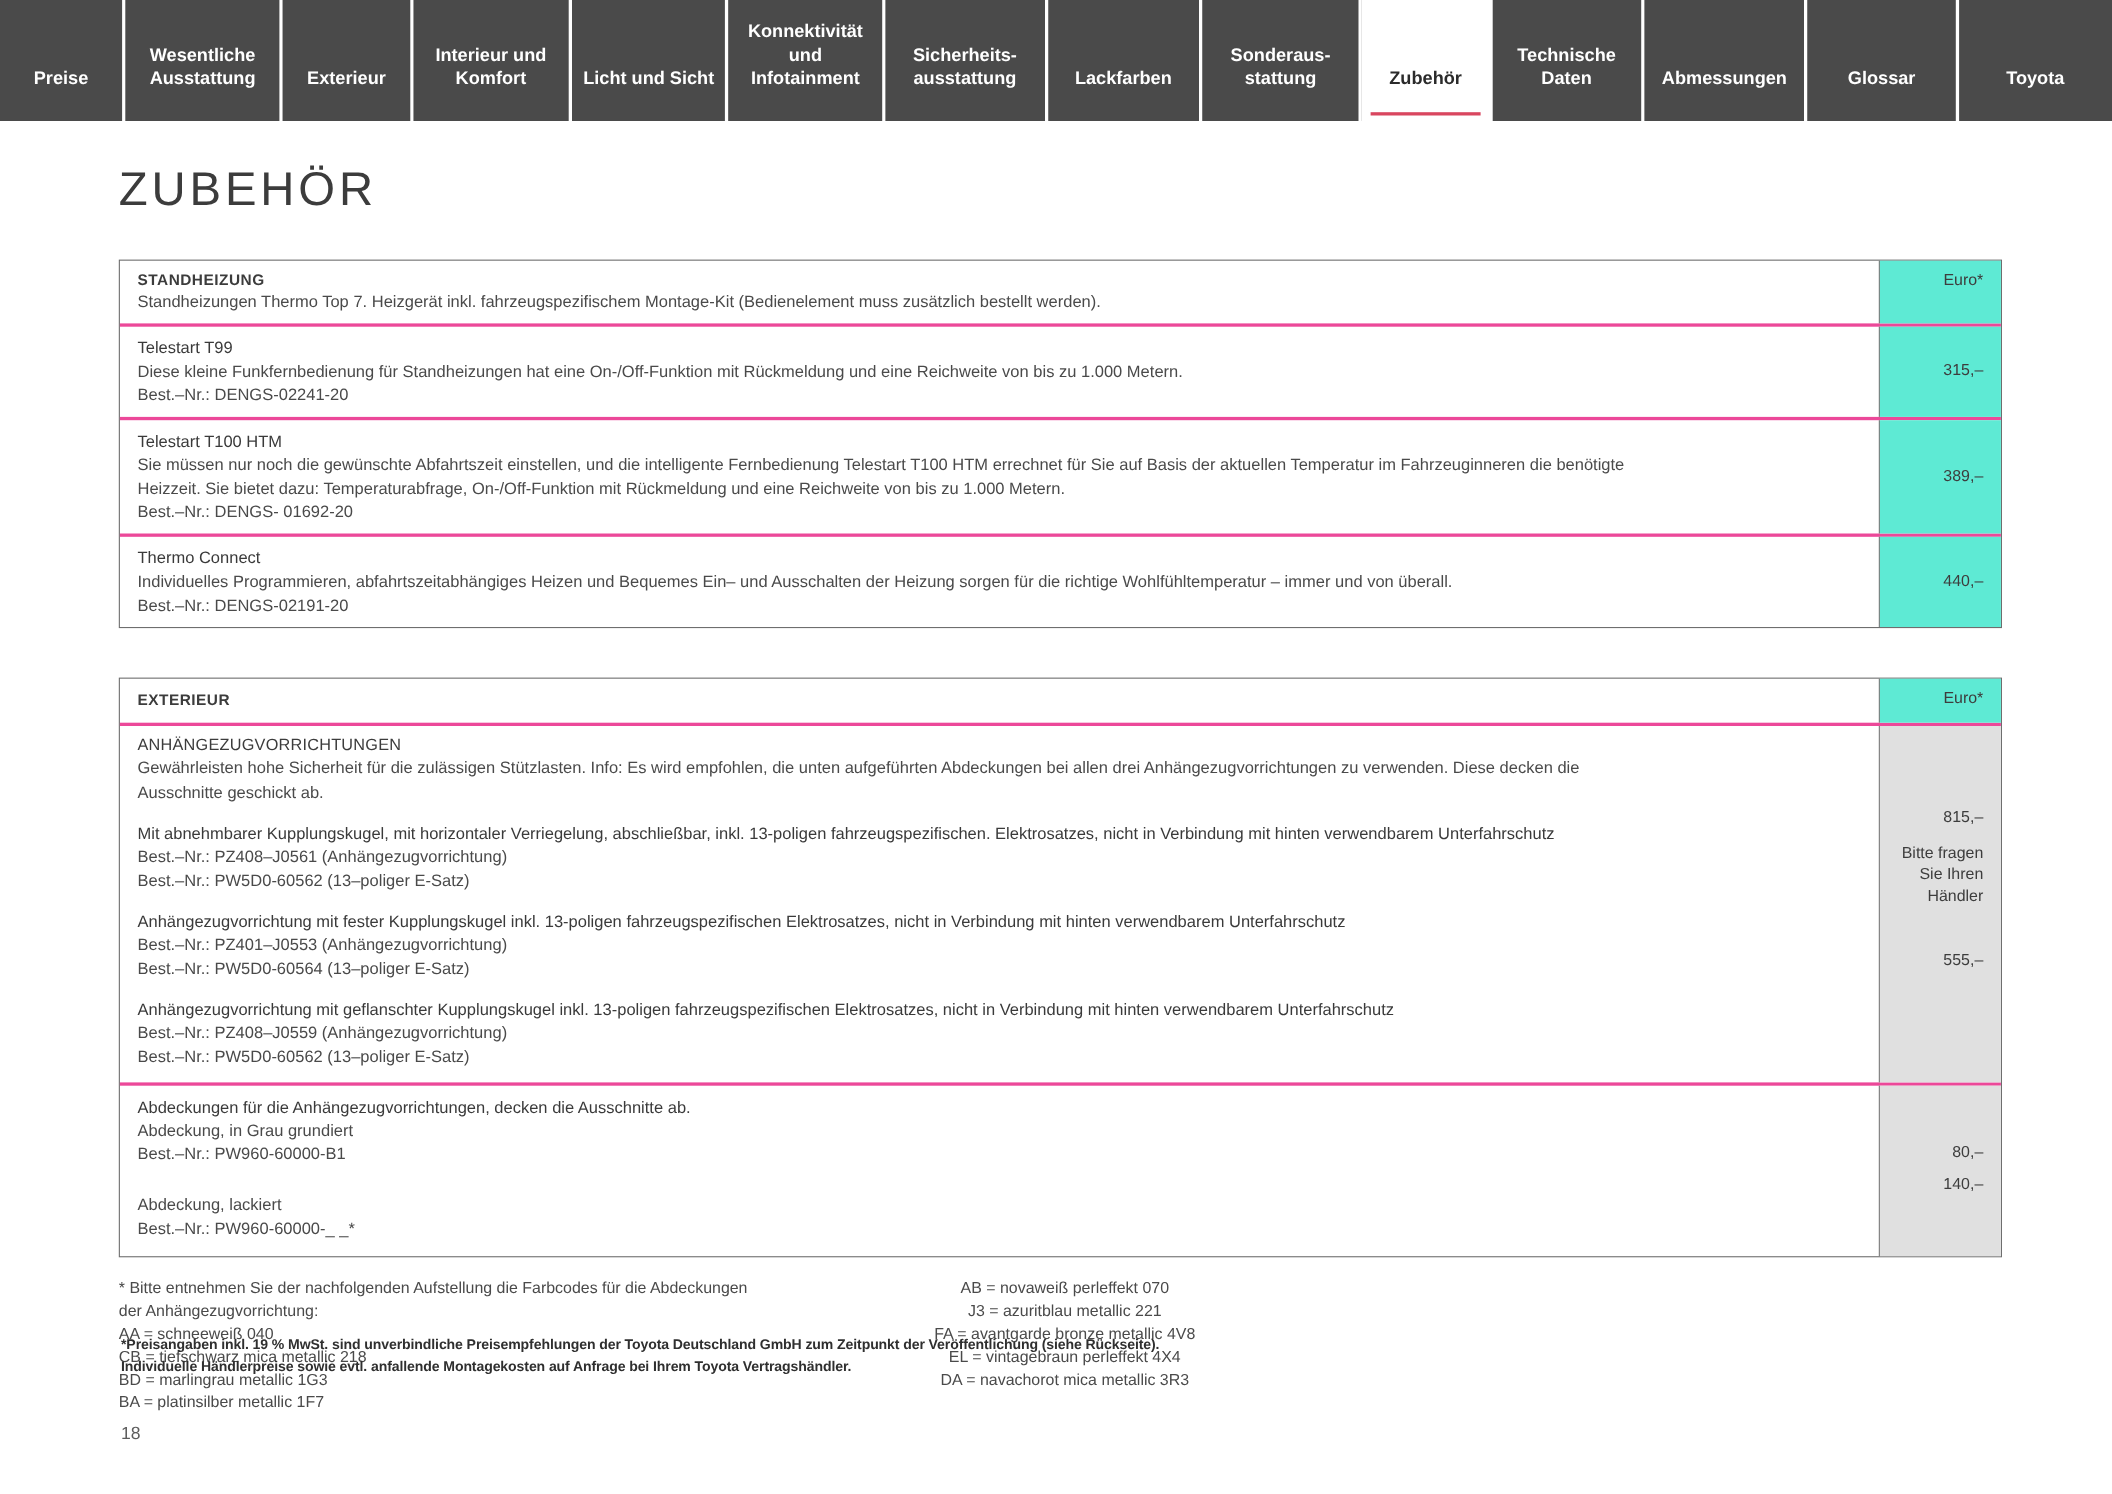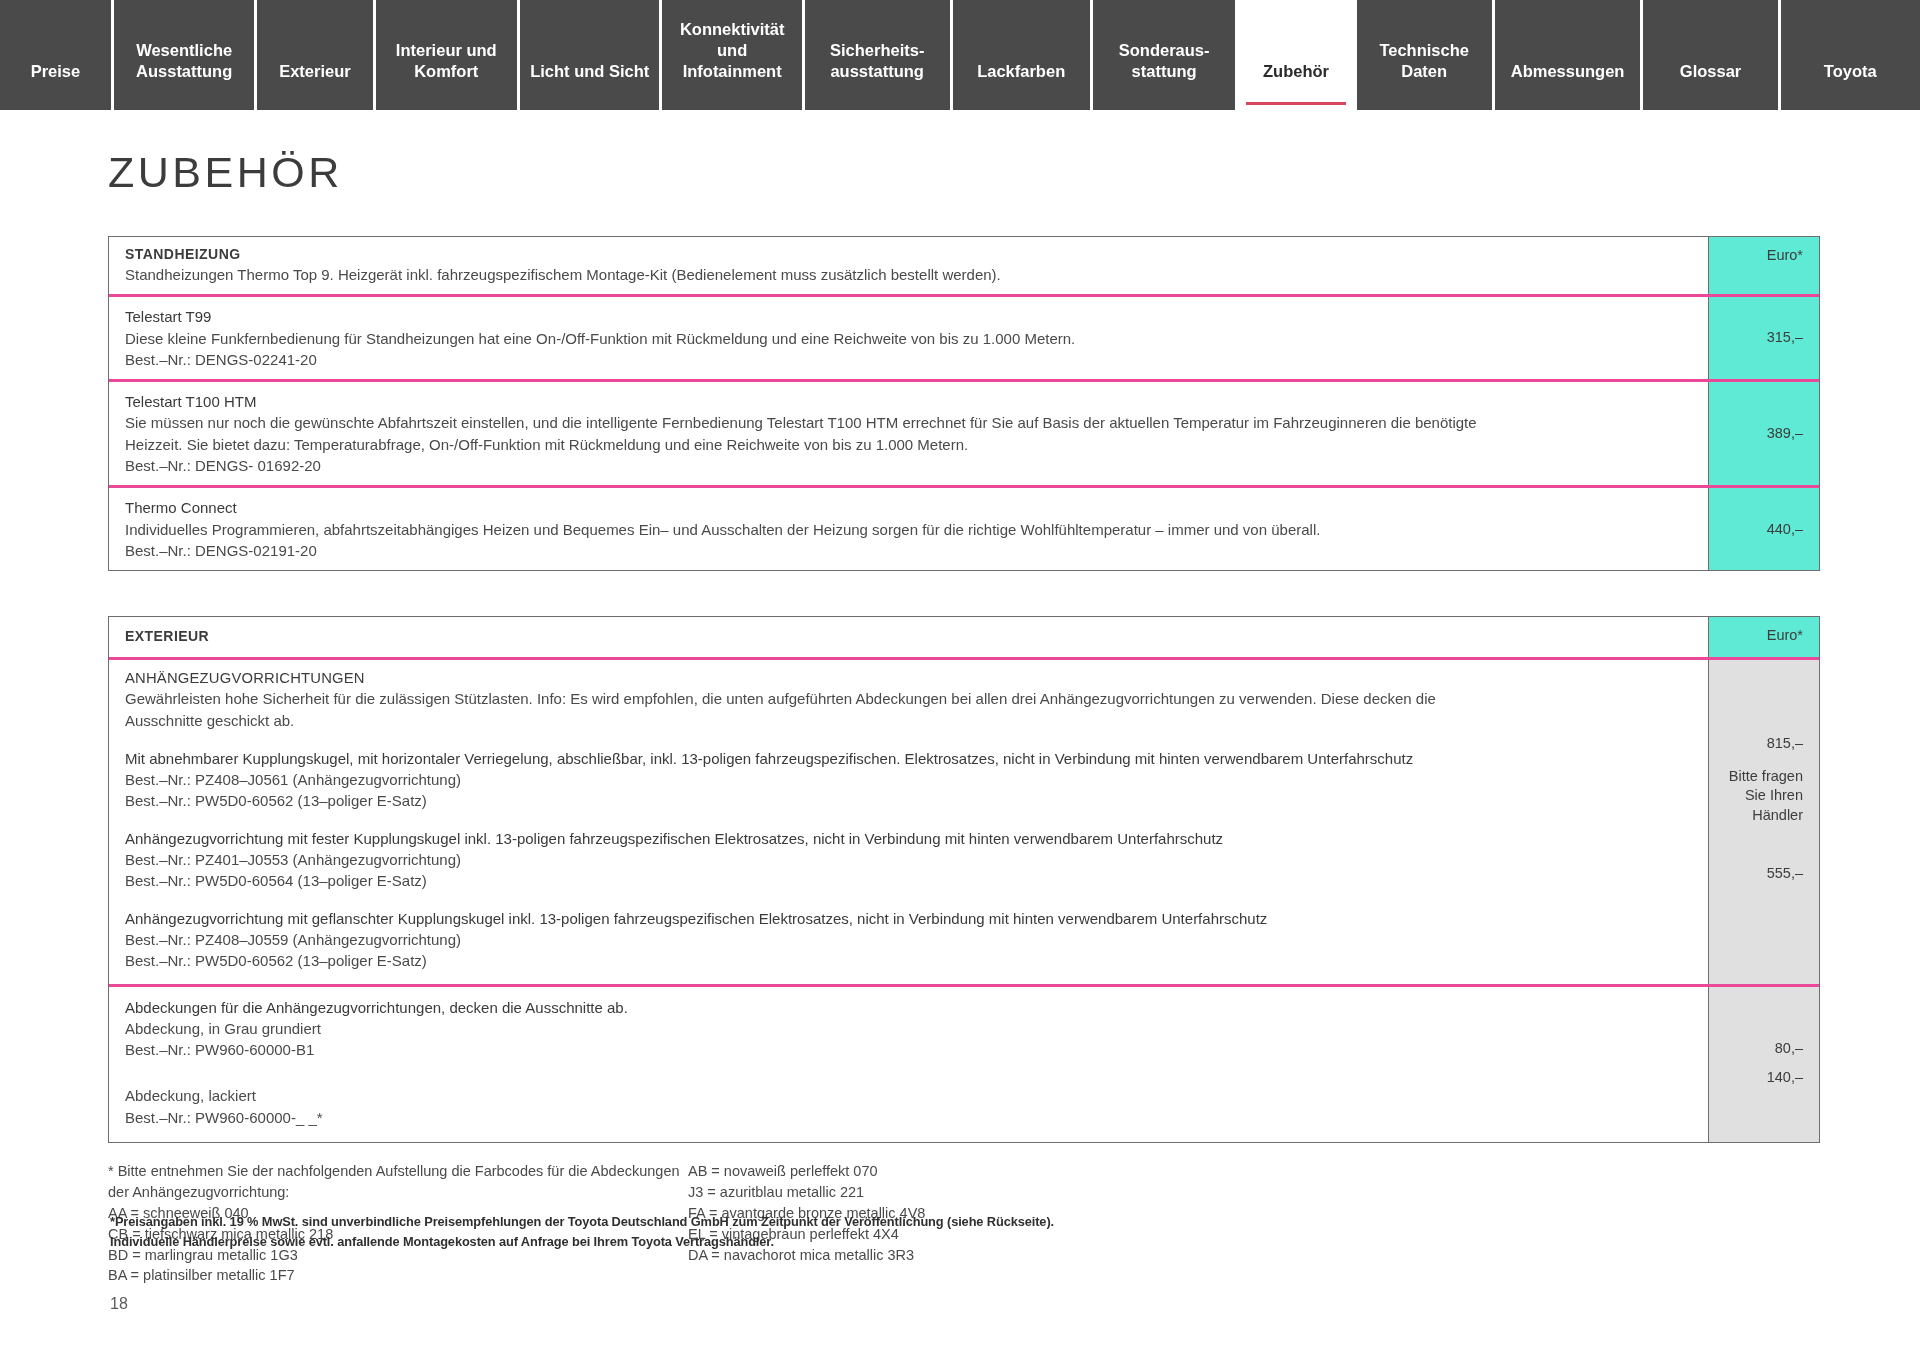--- a/index.html
+++ b/index.html
@@ -143,21 +143,21 @@
 
   
   .colorcodes {
     margin: 18px 0 0 108px;
     display: flex;
     font-size: 14.5px;
     line-height: 1.44;
     color: #4a4a4a;
   }
   .cc-left { width: 580px; }
-  .cc-right { width: 560px; }
+  .cc-right { width: 560px; text-align: center; }
   .cc-line { margin: 0; }
 
   
   .legal {
     position: absolute;
     left: 110px;
     top: 1212px;
     font-size: 12.8px;
     font-weight: bold;
     line-height: 1.55;
@@ -229,21 +229,21 @@
 
 <div class="page">
 
   <h1 class="page-title">ZUBEHÖR</h1>
 
   <div class="tbl t1">
 
     <div class="trow">
       <div class="tcell-main">
         <div class="sec-title">STANDHEIZUNG</div>
-        <p class="line">Standheizungen Thermo Top 9. Heizgerät inkl. fahrzeugspezifischem Montage-Kit  (Bedienelement muss zusätzlich bestellt werden).</p>
+        <p class="line">Standheizungen Thermo Top 7. Heizgerät inkl. fahrzeugspezifischem Montage-Kit  (Bedienelement muss zusätzlich bestellt werden).</p>
       </div>
       <div class="tcell-price head">Euro*</div>
     </div>
 
     <div class="trow">
       <div class="tcell-main">
         <div class="line b" style="font-weight:normal">Telestart T99</div>
         <p class="line">Diese kleine Funkfernbedienung für Standheizungen  hat eine On-/Off-Funktion mit Rückmeldung und eine Reichweite von bis zu 1.000 Metern.</p>
         <p class="line">Best.–Nr.: DENGS-02241-20</p>
       </div>

